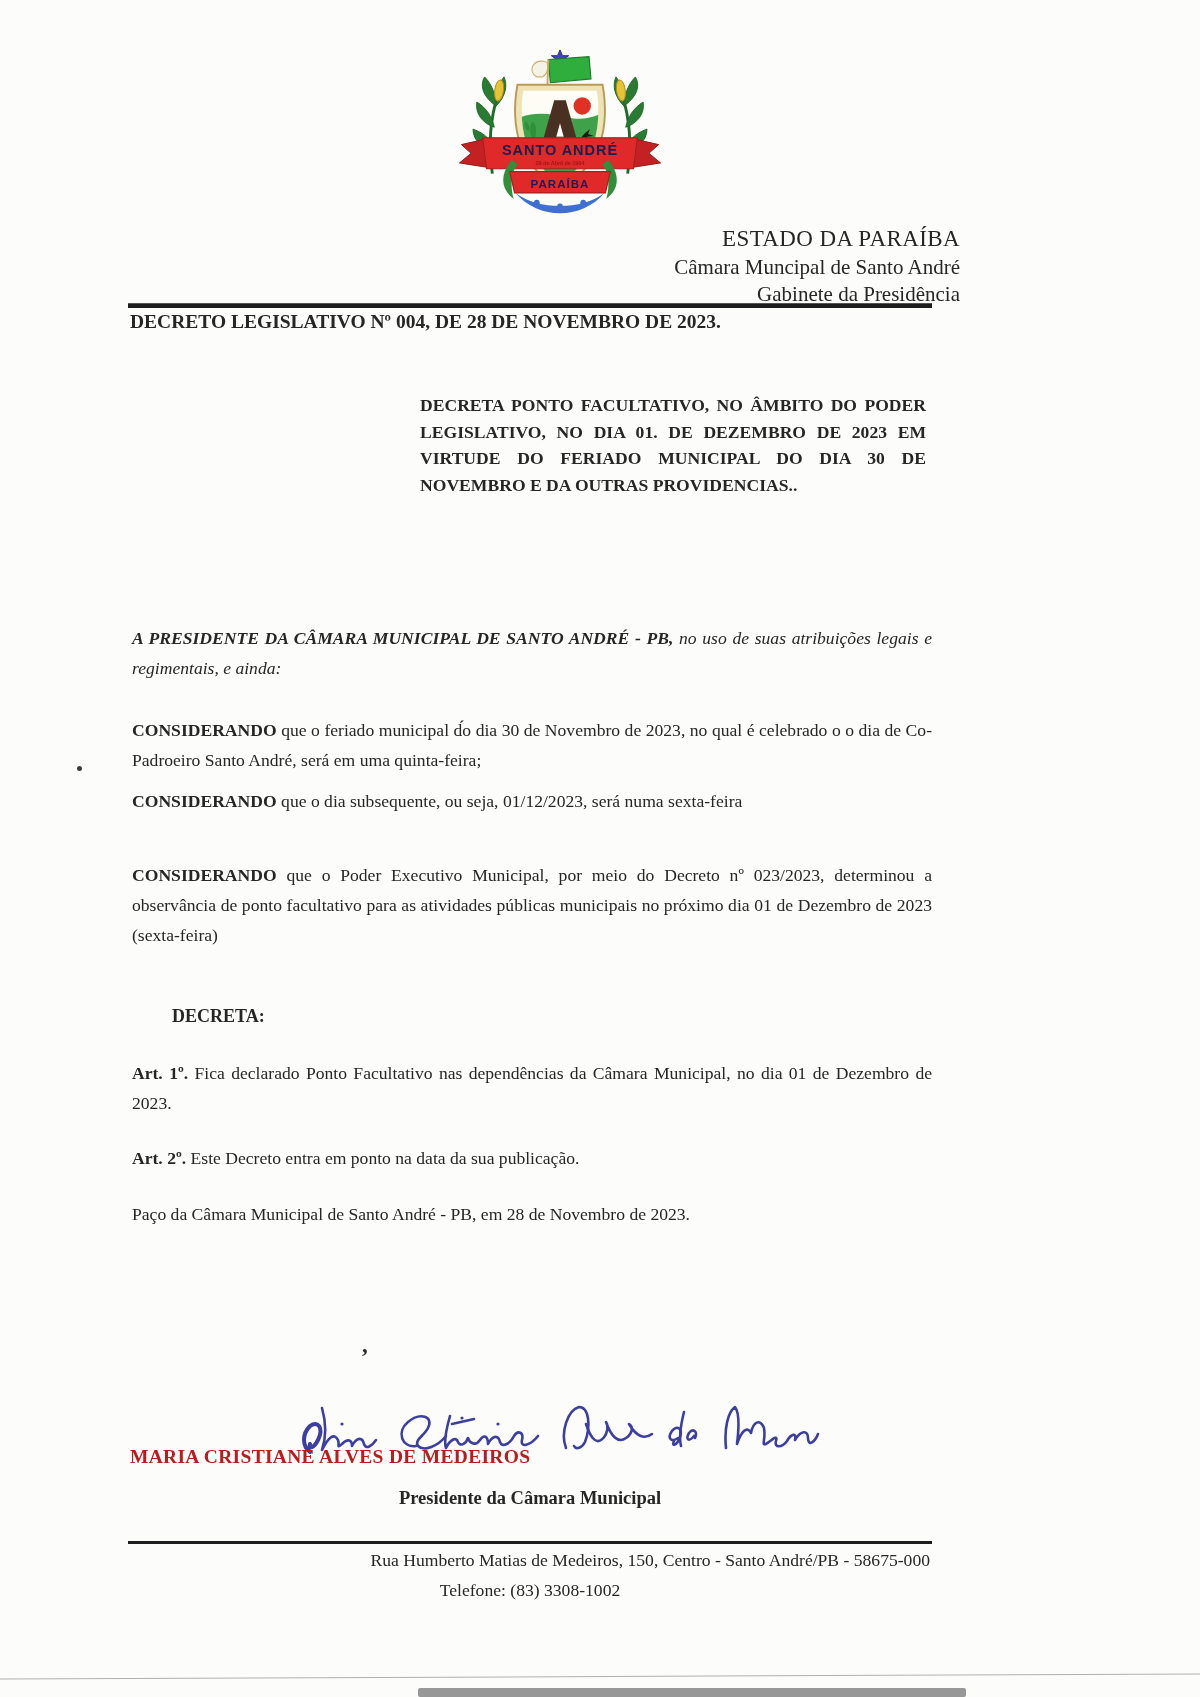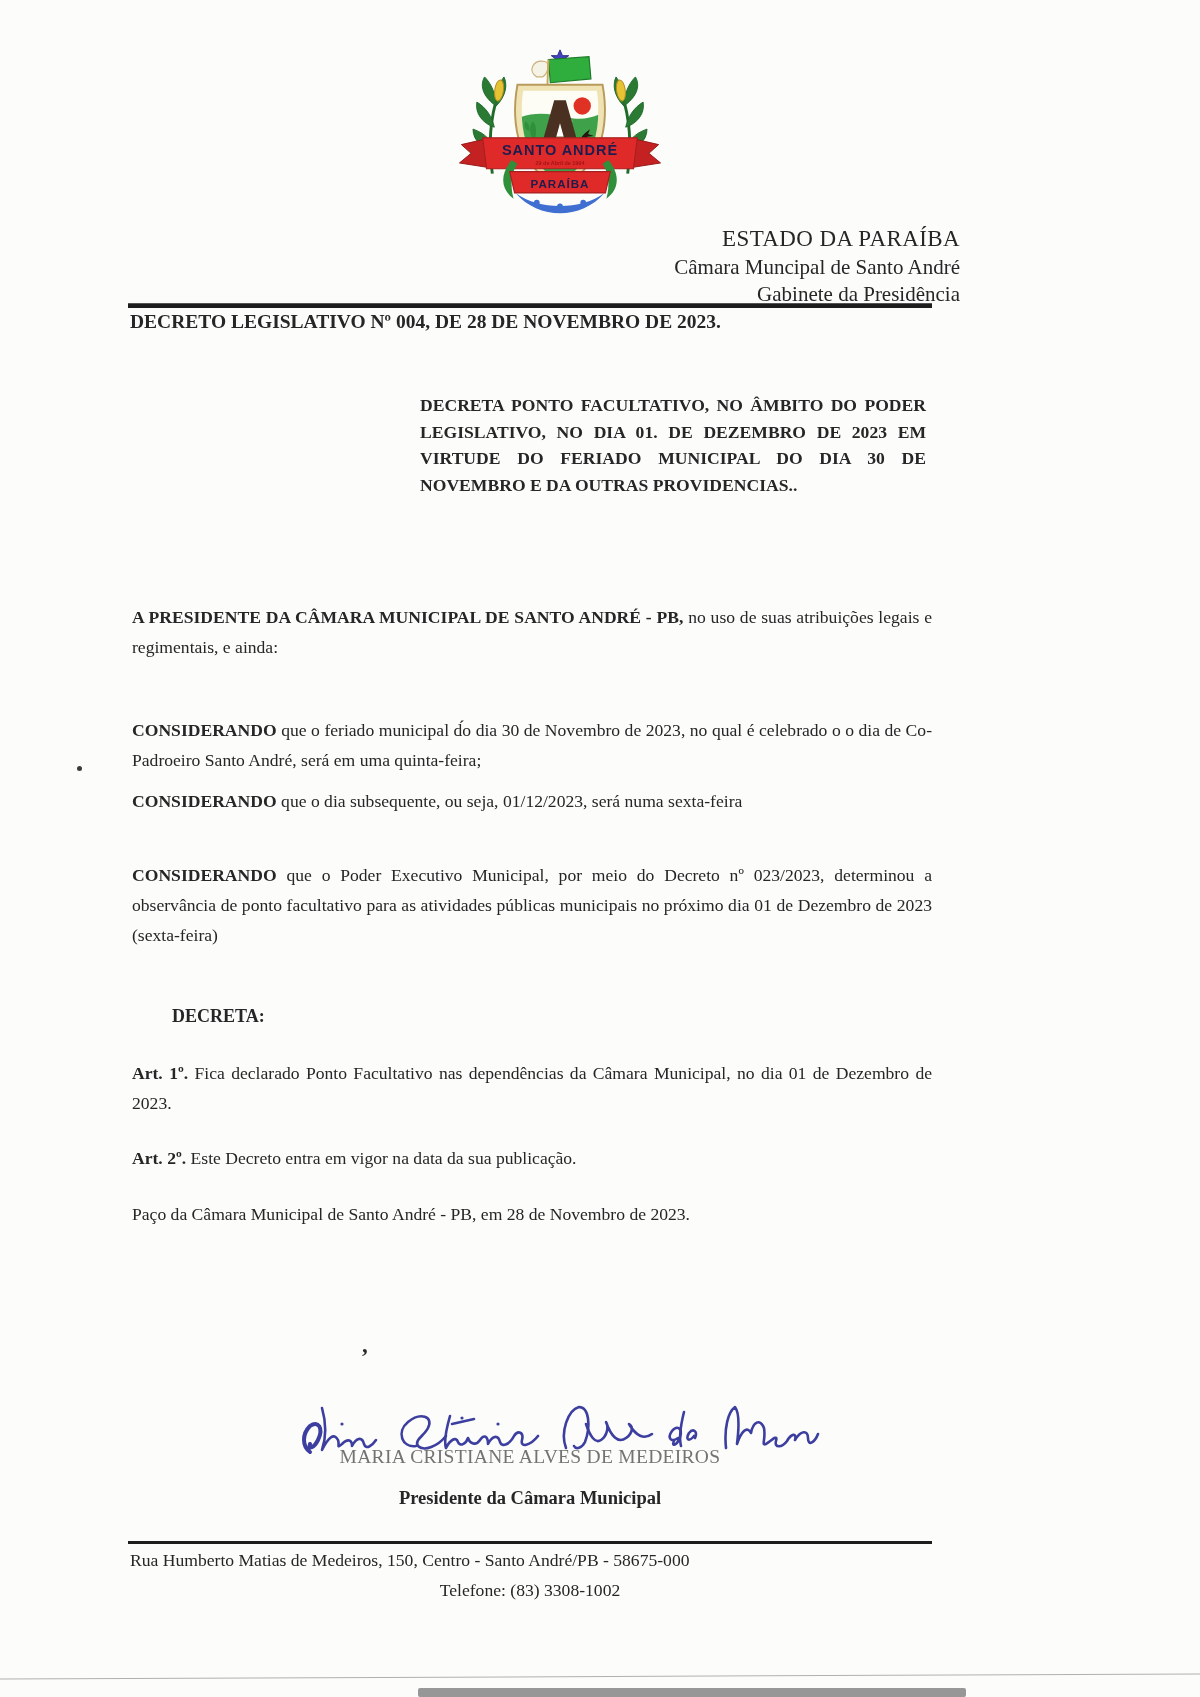--- a/index.html
+++ b/index.html
@@ -19,43 +19,43 @@
   .top-rule { left:128px; top:303px; width:804px; height:4px;
               background:#1d1d1d; border-top:1px solid #555; }
   
   .title { left:130px; top:311px; width:800px; text-align:left;
            font-weight:bold; font-size:19.5px; }
   .summary { left:420px; top:392px; width:506px; font-weight:bold;
              font-size:17.6px; line-height:26.5px; text-align:justify; }
   
   .para { left:132px; width:800px; font-size:17.6px; line-height:30px;
           text-align:justify; }
-  .p-preamble { top:584px; }
+  .p-preamble { top:605px;font-style:italic; }
   .p-c1 { top:697px; }
   .p-c2 { top:768px; }
   .p-c3 { top:842px; }
   .p-decreta { top:983px; font-weight:bold; font-size:18px;margin-left:40px; }
   .p-art1 { top:1040px; }
   .p-art2 { top:1125px; }
   .p-place { top:1181px; }
   .lead { font-weight:bold; }
   
   .bullet-dot { left:77px; top:766px; width:5px; height:5px;
                 background:#3a3a3a; border-radius:50%; }
   .stray-comma { left:362px; top:1332px; font-size:23px; font-weight:bold; color:#2a2a2a; }
   .stray-accent { left:459px; top:718px; font-size:16px; font-weight:bold; color:#2a2a2a; }
   
   .sig-svg { left:298px; top:1394px; width:522px; height:74px; }
-  .sig-name { left:130px; top:1446px; width:800px; text-align:center;
-              font-weight:normal; font-size:19.5px; letter-spacing:.3px; color:#737373; }
+  .sig-name { left:130px; top:1446px; width:800px; text-align:left;
+              font-weight:bold; font-size:19.5px; letter-spacing:.3px; color:#b91c1c; }
   .sig-role { left:130px; top:1476px; width:800px; text-align:center;
               font-weight:bold; font-size:18.5px;margin-top:12px; }
   
   .foot-rule { left:128px; top:1541px; width:804px; height:3px; background:#1d1d1d; }
-  .foot-address { left:130px; top:1550px; width:800px; text-align:left; font-size:17.6px; }
+  .foot-address { left:130px; top:1550px; width:800px; text-align:right; font-size:17.6px; }
   .foot-phone   { left:130px; top:1580px; width:800px; text-align:center; font-size:17.6px; }
   
   .scan-line { left:-4px; top:1676px; width:1210px; height:1px;
                background:#b0b0b0; transform:rotate(-.25deg); }
   .scan-bar { left:418px; top:1688px; width:548px; height:9px;
               background:#979797; border-radius:2px; }
 </style>
 </head>
 <body>
 
@@ -137,21 +137,21 @@
 
   <p class="abs para p-preamble"><span class="lead">A PRESIDENTE DA CÂMARA MUNICIPAL DE SANTO ANDRÉ - PB,</span><span> no uso de suas atribuições legais e regimentais, e ainda:</span></p>
 
   <p class="abs para p-c1"><span class="lead">CONSIDERANDO</span><span> que o feriado municipal do dia 30 de Novembro de 2023, no qual é celebrado o o dia de Co-Padroeiro Santo André, será em uma quinta-feira;</span></p>
   <p class="abs para p-c2"><span class="lead">CONSIDERANDO</span><span> que o dia subsequente, ou seja, 01/12/2023, será numa sexta-feira</span></p>
   <p class="abs para p-c3"><span class="lead">CONSIDERANDO</span><span> que o Poder Executivo Municipal, por meio do Decreto nº 023/2023, determinou a observância de ponto facultativo para as atividades públicas municipais no próximo dia 01 de Dezembro de 2023 (sexta-feira)</span></p>
 
   <p class="abs para p-decreta">DECRETA:</p>
 
   <p class="abs para p-art1"><span class="lead">Art. 1º.</span><span> Fica declarado Ponto Facultativo nas dependências da Câmara Municipal, no dia 01 de Dezembro de 2023.</span></p>
-  <p class="abs para p-art2"><span class="lead">Art. 2º.</span><span> Este Decreto entra em vigor na data da sua publicação.</span></p>
+  <p class="abs para p-art2"><span class="lead">Art. 2º.</span><span> Este Decreto entra em ponto na data da sua publicação.</span></p>
 
   <p class="abs para p-place">Paço da Câmara Municipal de Santo André - PB, em 28 de Novembro de 2023.</p>
 
   <div class="abs bullet-dot"></div>
   <div class="abs stray-comma">,</div>
   <div class="abs stray-accent">´</div>
 
   <svg class="abs sig-svg" viewBox="0 0 522 74" fill="none" stroke="#3c3f9f" stroke-width="2.6" stroke-linecap="round" stroke-linejoin="round">
     <path d="M12,58 C4,52 4,40 12,32 C20,26 26,34 20,46 C16,54 10,56 12,50" stroke-width="4"></path>
     <path d="M24,14 C28,28 28,44 24,56 C30,44 36,38 40,46 C42,51 38,55 44,50 C50,44 54,46 54,52 C58,44 64,42 66,50 C68,56 74,52 78,46"></path>

